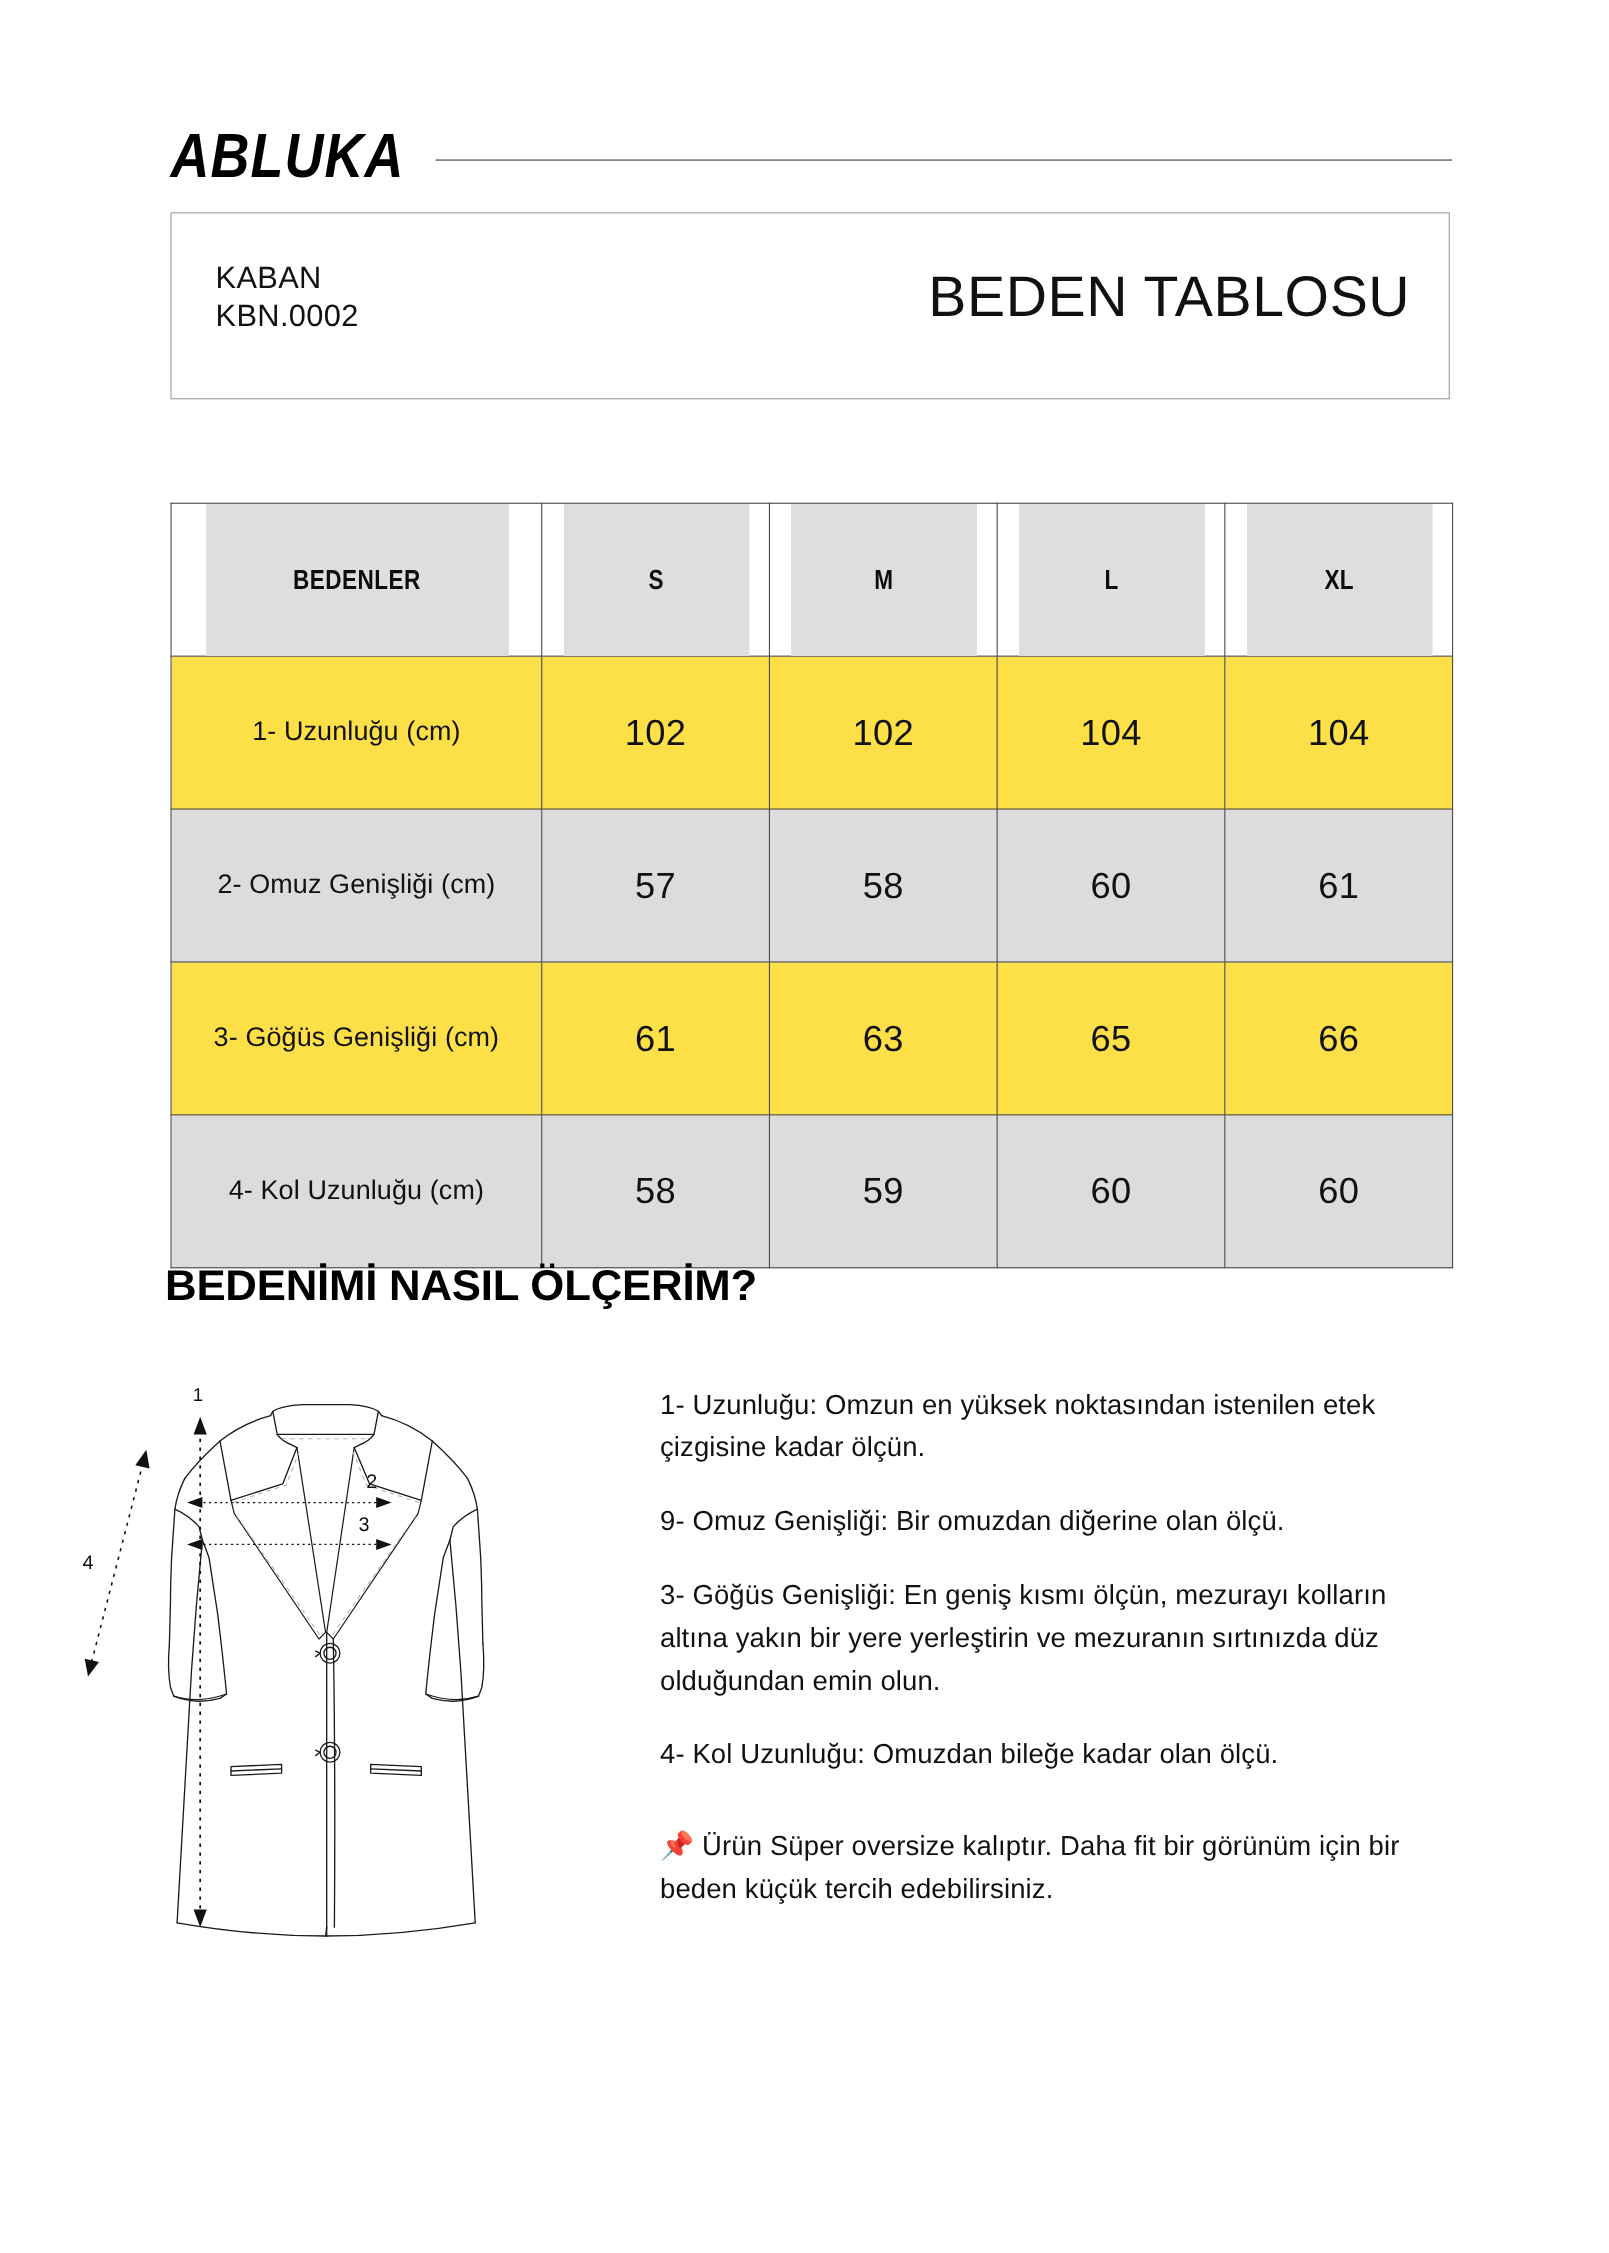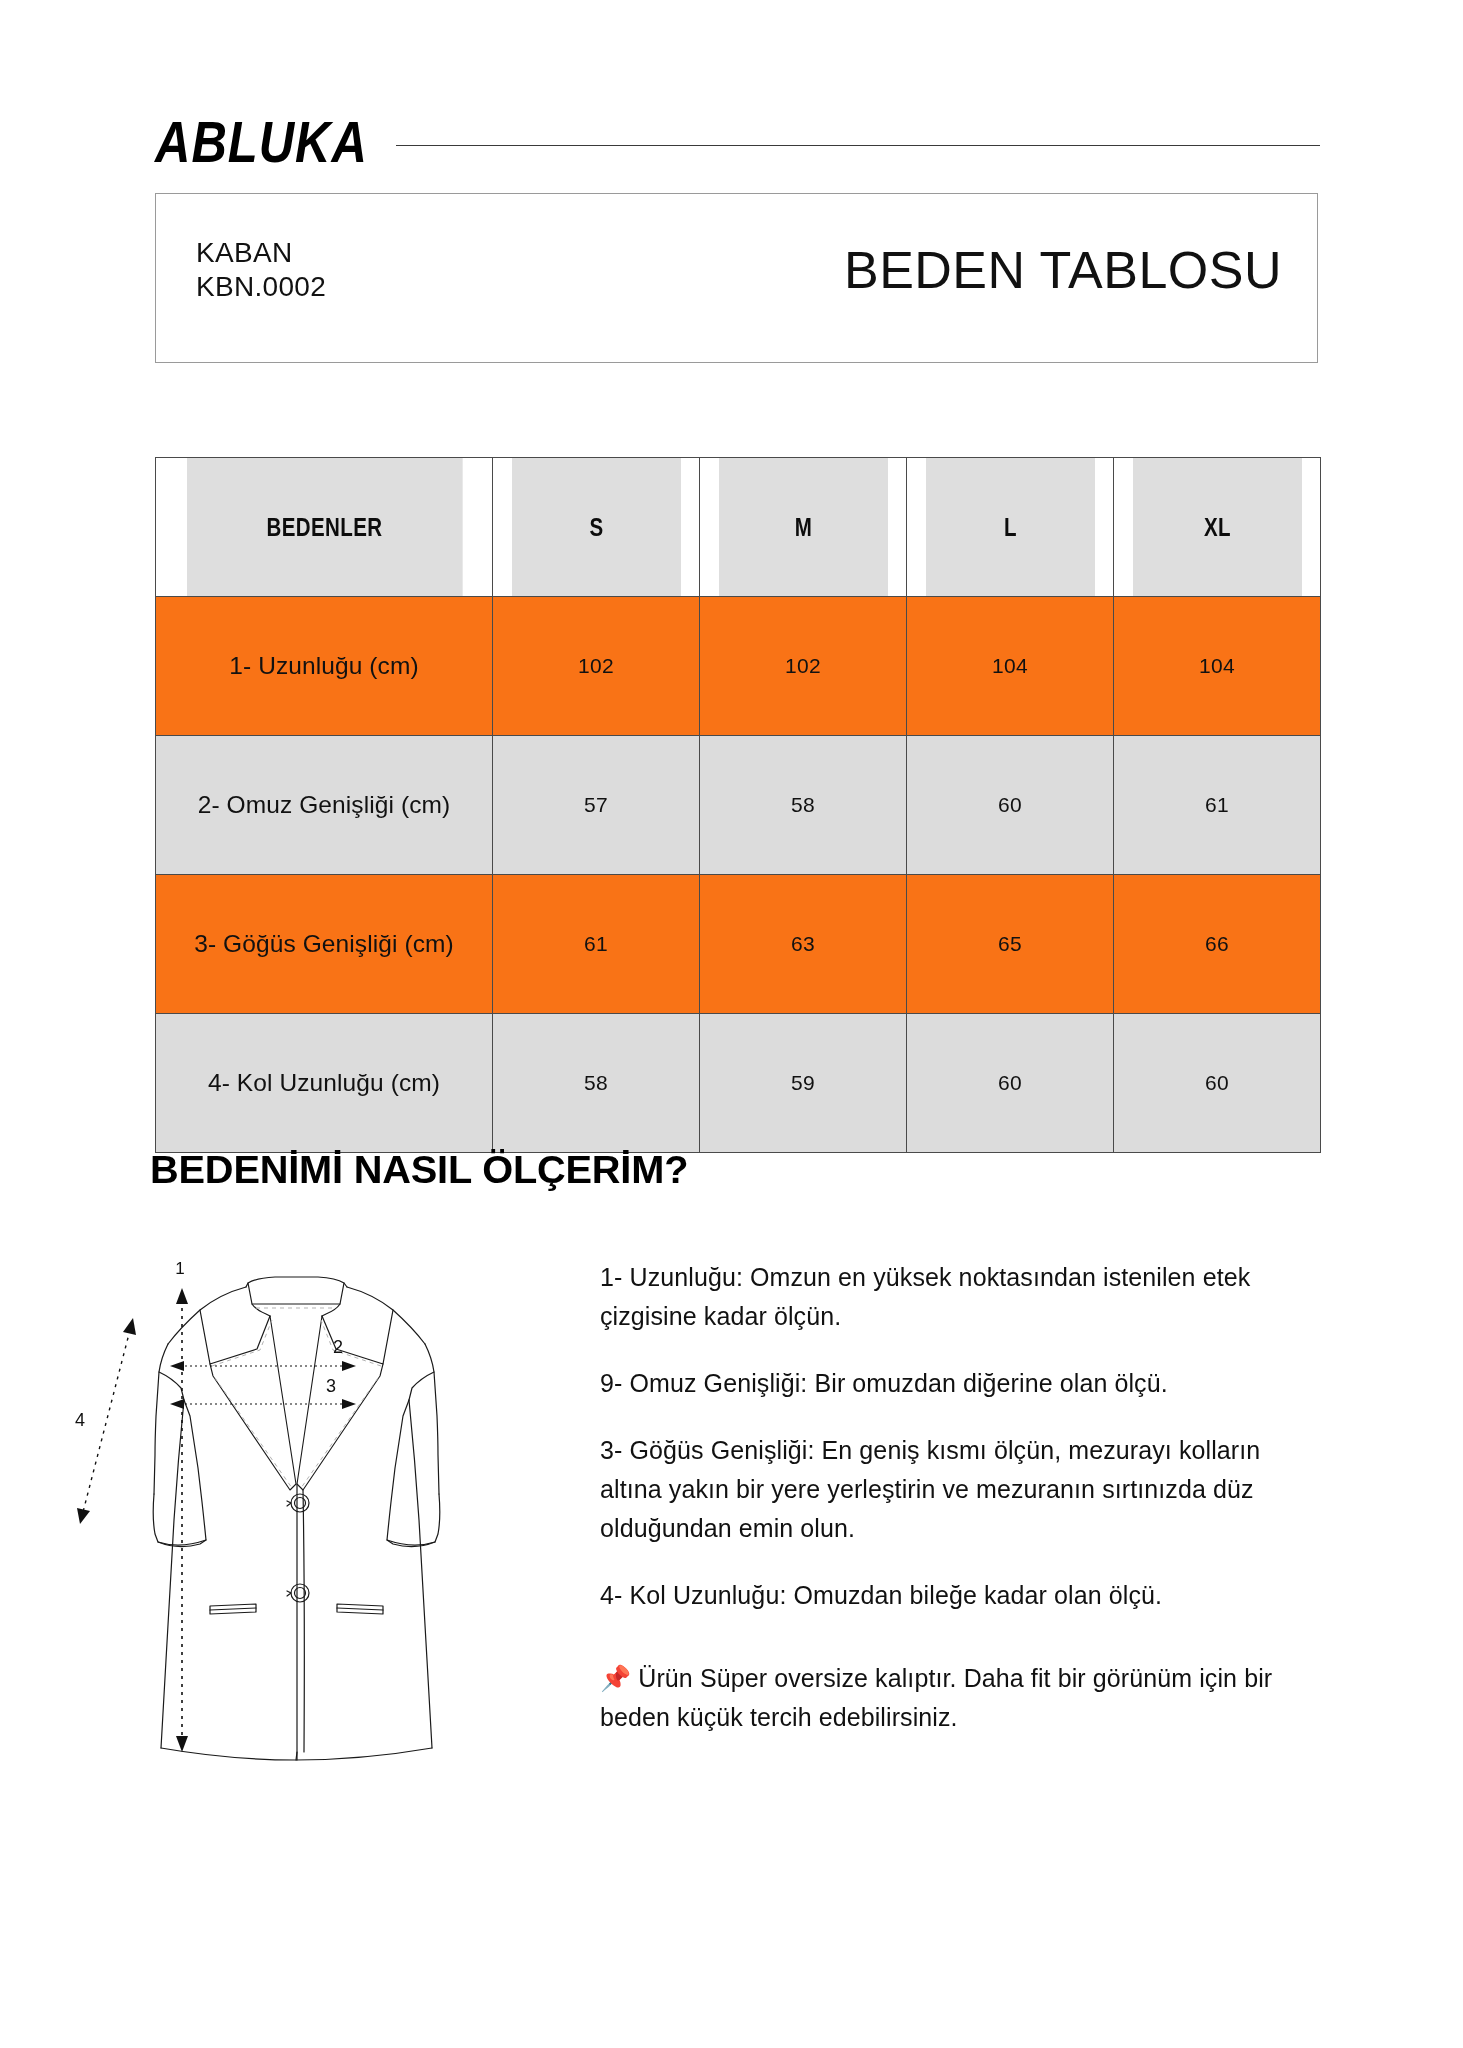--- a/index.html
+++ b/index.html
@@ -62,23 +62,23 @@
     text-align:center;vertical-align:middle;
     height:138px;padding:0;
   }
   .table thead th{
     background:#dedede;
     font-size:25px;font-weight:700;letter-spacing:0.5px;
     transform:scaleX(.82);
     color:#0d0d0d;
   }
   .table tbody tr.alt td{background:#dcdcdc;}
-  .table tbody tr td{background:#f97316;}
+  .table tbody tr td{background:#fde047;}
   .rowlabel{font-size:24.5px;color:#111;letter-spacing:0.1px;}
-  .val{font-size:21px;color:#111;letter-spacing:0.3px;}
+  .val{font-size:33px;color:#111;letter-spacing:0.3px;}
 
   
   .section-title{
     position:absolute;left:150px;top:1148px;
     font-size:39px;font-weight:700;letter-spacing:-0.2px;color:#000;
     transform:scaleX(1.02);transform-origin:left top;
     white-space:nowrap;
   }
 
   

